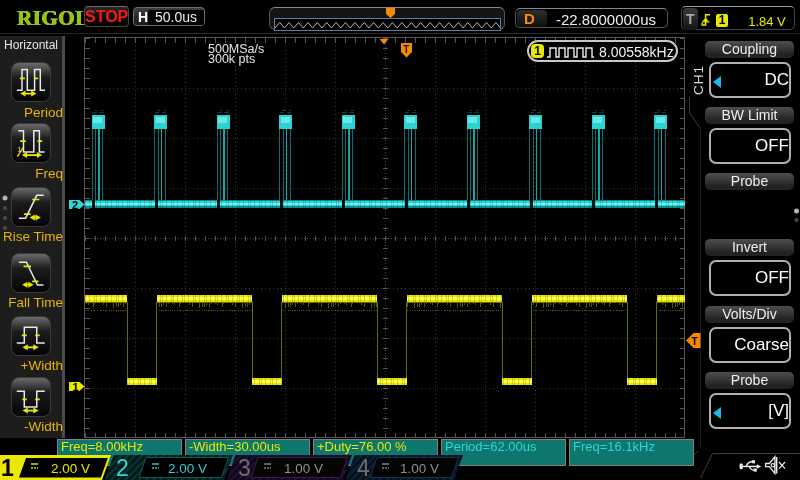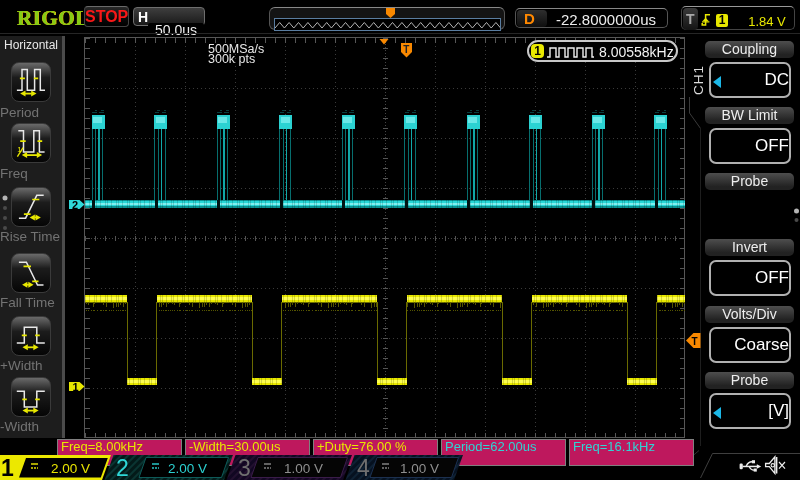--- a/index.html
+++ b/index.html
@@ -9,21 +9,21 @@
   font-size:21px;color:#84cc16;letter-spacing:0.5px;text-shadow:0.6px 0 0 #edb709,-0.3px 0 0 #edb709;}
 .stop{left:84px;top:6px;width:45px;height:21px;border-radius:4px;
   background:linear-gradient(180deg,#282828,#0a0a0a 60%,#000);
   border:1px solid #444;border-top-color:#6a6a6a;
   color:#f81818;font-weight:bold;font-size:16px;text-align:center;line-height:19px;}
 .hbox{left:133px;top:7px;width:72px;height:19px;border-radius:4px;
   background:linear-gradient(180deg,#3e3e3e,#191919);
   border:1px solid #6e6e6e;}
 .hbox b{left:4px;top:1px;font-size:14px;color:#fff;font-weight:bold;}
 .hval{left:14px;top:2px;width:56px;height:15px;background:#000;border-radius:2px;
-  color:#eee;font-size:14px;text-align:center;line-height:15px;margin-top:13px;}
+  color:#eee;font-size:14px;text-align:center;line-height:15px;}
 .sr{left:208px;top:6px;color:#e8e8e8;font-size:12.5px;line-height:9.5px;margin-top:39px;}
 .pv{left:269px;top:7px;width:236px;height:23px;border-radius:6px;background:#141414;
   border:1px solid #555;border-top-color:#888;}
 .pvi{left:4px;top:10px;width:227px;height:13px;border:1px solid #5a7da0;background:#000;}
 .dbox{left:515px;top:8px;width:153px;height:20px;border-radius:5px;
   background:#000;border:1px solid #555;border-top-color:#888;}
 .dchip{left:1px;top:1px;width:30px;height:17px;border-radius:4px;
   background:linear-gradient(180deg,#2e2e2e,#0e0e0e);}
 .dbox b{left:8px;top:1px;font-size:15px;color:#f80;font-weight:bold;}
 .dval{left:30px;top:2px;width:120px;color:#eee;font-size:15px;text-align:center;}
@@ -35,32 +35,32 @@
 .t1{left:34px;top:6.5px;width:12px;height:13px;background:#e8e800;border-radius:2px;
   color:#000;font-size:12px;font-weight:bold;text-align:center;line-height:13px;}
 .tv{left:58px;top:6.5px;width:54px;color:#e8e800;font-size:13px;text-align:center;}
 .topline{left:0;top:33px;width:800px;height:1px;background:#262626;}
 
 .lsb{left:0;top:36px;width:65px;height:402px;background:#1d1d1d;border-right:3px solid #4b4b4b;}
 .lst{left:0;top:38px;width:62px;text-align:center;color:#e8e8e8;font-size:12px;}
 .mb{left:11px;width:40px;height:40px;border-radius:8px;
   background:linear-gradient(180deg,#6a6a6a,#1c1c1c 38%,#050505);
   border:1px solid #3a3a3a;}
-.ml{left:0;width:63px;text-align:left;color:#737373;font-size:13.5px;}
+.ml{left:0;width:63px;text-align:right;color:#eab308;font-size:13.5px;}
 
 .ch1v{left:691px;top:95px;color:#ddd;font-size:13.5px;letter-spacing:1px;transform:rotate(-90deg);transform-origin:0 0;white-space:nowrap;}
 .mh{left:705px;width:89px;height:17px;border-radius:5px;
   background:linear-gradient(180deg,#4e4e4e,#222 80%);
   color:#eee;font-size:14px;text-align:center;line-height:17px;}
 .mv{left:709px;width:82px;height:36px;border-radius:7px;background:#000;
   border:2px solid #b0b0b0;color:#fff;font-size:17px;text-align:right;line-height:31px;}
 .arr{width:0;height:0;border-top:6px solid transparent;border-bottom:6px solid transparent;
   border-right:8px solid #1cb8e8;}
 
-.meas{top:439px;width:125px;height:27px;border-radius:0;background:#be185d;
+.meas{top:439px;width:125px;height:27px;border-radius:0;background:#0f766e;
   border:1px solid #808080;font-size:13px;line-height:13.5px;padding-left:3px;}
 .my{color:#e8e800}.mc{color:#2fd5d5}
 </style></head>
 <body>
 <div id="s">
   <div class="logo">RIGOL</div>
   <div class="stop">STOP</div>
   <div class="hbox">
       <b>H</b>
       <span class="hval">50.0us</span>

